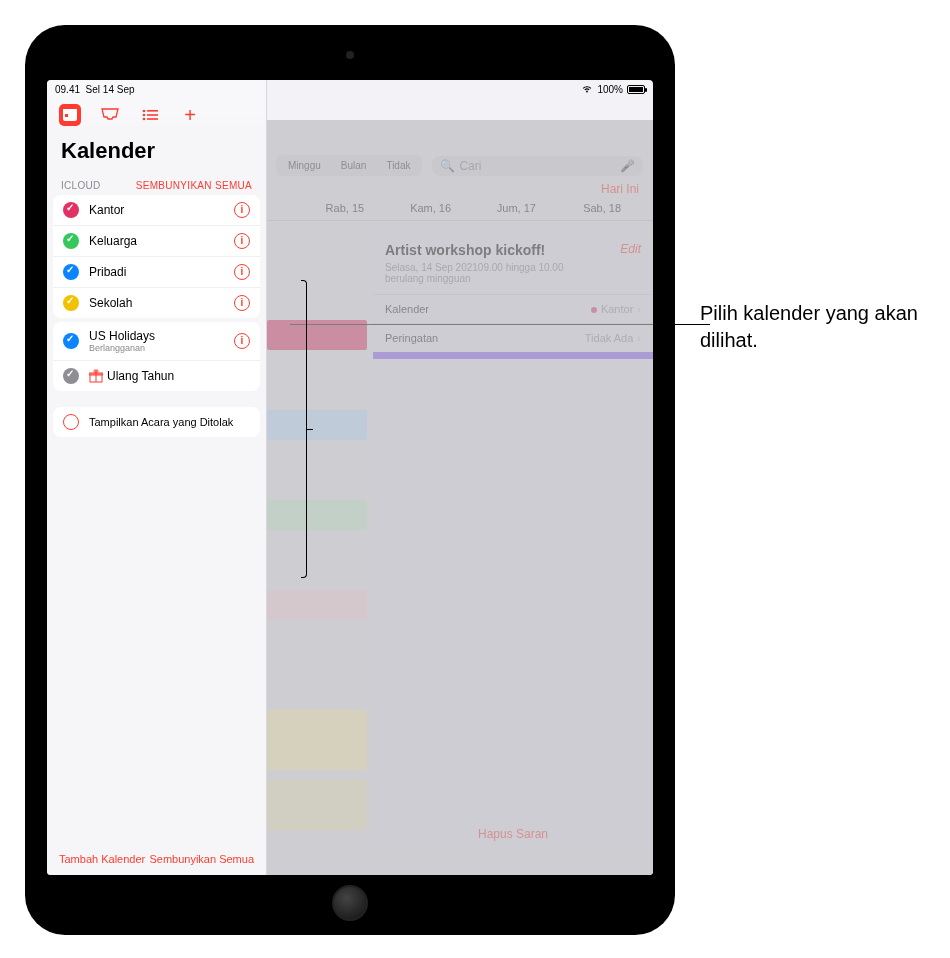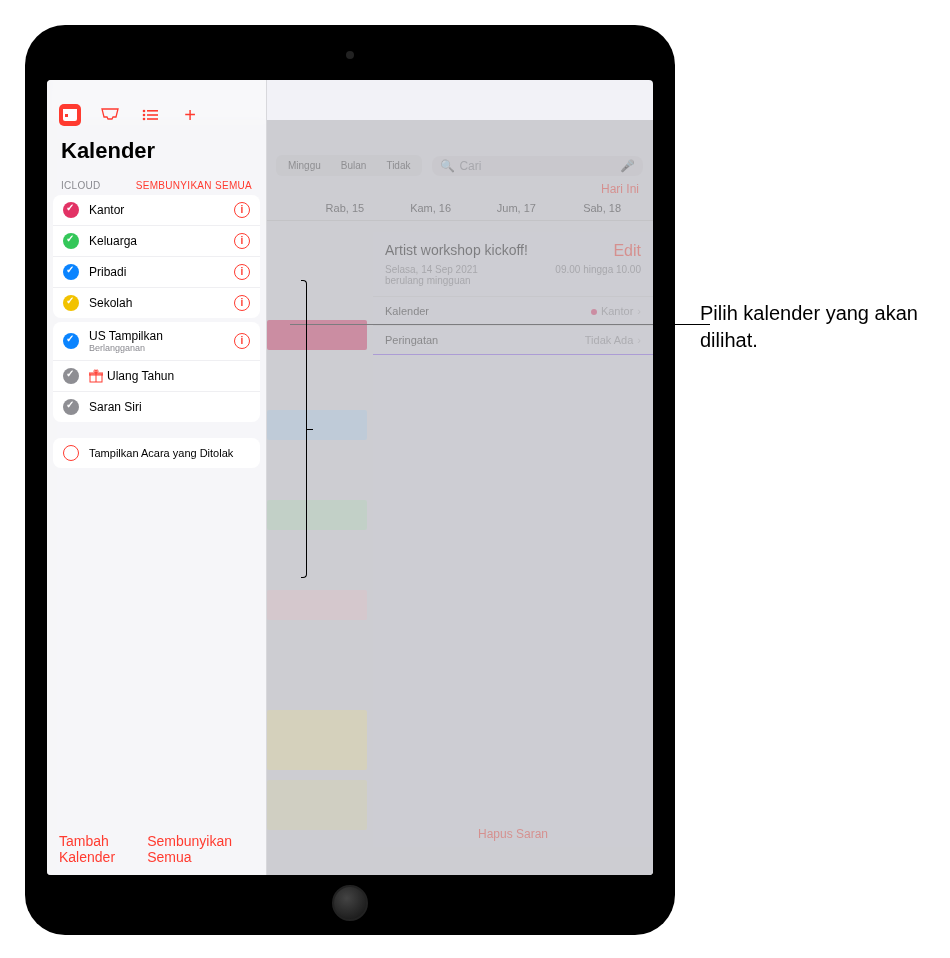--- a/index.html
+++ b/index.html
@@ -34,23 +34,23 @@
   .dots span { width:3px; height:3px; background:#7a7a82; border-radius:50%;}
   .segmented { display:flex; background:#dcdce0; border-radius:6px; padding:2px; font-size:10px; margin-left:4px;}
   .segmented div { padding:3px 10px; color:#333; border-radius:4px;}
   .search { flex:1; display:flex; align-items:center; background:#dcdbe0; border-radius:8px; padding:3px 8px; margin-left:10px; color:#7c7c82;}
   .search .mag { margin-right:4px;}
   .hari-ini { color:#ff3b30; font-size:12px; text-align:right; padding:4px 14px 6px 0;}
   .days { display:flex; padding:0 8px 6px 255px; gap:0; font-size:11px; color:#222; border-bottom:1px solid #ccc;}
   .days div { flex:1; text-align:center;}
   .event-panel { position:absolute; top:112px; right:0; width:280px; bottom:28px; background:#e9e9ef;}
   .event-head { display:flex; justify-content:space-between; padding:10px 12px 2px 12px;}
-  .event-head .title { font-weight:400; font-size:14px;}
-  .event-head .edit { color:#ff3b30; font-size:16px;}
-  .event-sub { display:flex; justify-content:space-between; padding:2px 12px 10px 12px; font-size:10px; color:#7c7c82;}
+  .event-head .title { font-weight:700; font-size:14px;}
+  .event-head .edit { color:#ff3b30; font-size:12px;font-style:italic;}
+  .event-sub { display:flex; justify-content:flex-start; padding:2px 12px 10px 12px; font-size:10px; color:#7c7c82;}
   .event-row { display:flex; justify-content:space-between; padding:8px 12px; font-size:11px; border-top:1px solid #d6d6db; color:#222;}
   .event-row .val { color:#8a8a90;}
   .event-row .dot { width:6px; height:6px; background:#e23265; border-radius:50%; display:inline-block; margin-right:4px; vertical-align:middle;}
   .event-row .chev { color:#b5b5bc; margin-left:4px;}
   .delete { position:absolute; bottom:6px; left:0; right:0; text-align:center; color:#ff3b30; font-size:12px;}
   
   .blk { position:absolute; left:220px; height:30px; border-radius:2px;}
   
   .sidebar {
     position:absolute; top:0; left:0; bottom:0; width:220px;
@@ -69,38 +69,53 @@
   .list { background:#fff; margin:2px 6px; border-radius:8px; overflow:hidden;}
   .row { display:flex; align-items:center; padding:7px 10px; border-bottom:1px solid #efeff2; font-size:12px;}
   .row:last-child { border-bottom:none;}
   .chk { width:16px; height:16px; border-radius:50%; margin-right:10px; position:relative; flex-shrink:0;}
   .chk.checked::after { content:"✓"; color:#fff; font-size:10px; font-weight:700; position:absolute; left:3px; top:0px;}
   .chk.empty { border:1.5px solid #ff3b30; background:transparent;}
   .row .txt { flex:1;}
   .row .sub { font-size:9px; color:#8a8a90;}
   .info { width:16px; height:16px; border:1.3px solid #ff3b30; color:#ff3b30; border-radius:50%; font-size:10px; font-weight:600; text-align:center; line-height:14px;}
   .gift { width:14px; height:14px; color:#ff3b30; margin-right:4px; flex-shrink:0;}
-  .sb-bottom { margin-top:auto; display:flex; justify-content:space-between; padding:10px 12px; font-size:14px; color:#ff3b30;align-items:center;}
+  .sb-bottom { margin-top:auto; display:flex; justify-content:space-between; padding:10px 12px; font-size:11px; color:#ff3b30;align-items:center;}
   
   .callout { position:absolute; right:20px; top:300px; width:230px; font-size:20px; line-height:1.35; color:#000;}
   .callout-line { position:absolute; top:324px; left:290px; width:420px; height:1px; background:#000;}
   
   .bracket { position:absolute; left:246px; top:200px; width:14px; height:298px; z-index:25;}
   .bracket div.vert { position:absolute; right:0; top:6px; bottom:6px; width:1px; background:#000;}
   .bracket div.top { position:absolute; right:0; top:0; width:6px; height:6px; border-top:1px solid #000; border-right:1px solid #000; border-top-right-radius:4px;}
   .bracket div.bot { position:absolute; right:0; bottom:0; width:6px; height:6px; border-bottom:1px solid #000; border-right:1px solid #000; border-bottom-right-radius:4px;}
   .bracket div.tick { position:absolute; right:-6px; top:50%; width:6px; height:1px; background:#000;}
 </style>
 </head>
 <body>
 
 <div class="ipad">
   <div class="camera"></div>
   <div class="screen">
 
+    <div class="statusbar">
+      <div>
+        <span>09.41</span>&nbsp;
+        <span>Sel 14 Sep</span>
+      </div>
+      <div class="right">
+        <svg class="wifi-icon-svg" viewBox="0 0 16 12">
+            <path d="M8 10.5a1.2 1.2 0 100-2.4 1.2 1.2 0 000 2.4zM4.5 6.8a5 5 0 017 0l-1 1a3.6 3.6 0 00-5 0zM2.3 4.6a8.1 8.1 0 0111.4 0l-1 1a6.7 6.7 0 00-9.4 0z" fill="#000"></path>
+          </svg>
+        <span>100%</span>
+        <div class="battery-icon">
+            <div class="fill"></div>
+          </div>
+      </div>
+    </div>
 
     <div class="main">
       <div class="main-content">
         <div class="topbar">
           <div class="dots">
               <span></span>
               <span></span>
               <span></span>
             </div>
           <div style="flex:1"></div>
@@ -141,21 +156,21 @@
             <div>
               <div>Selasa, 14 Sep 2021</div>
               <div>berulang mingguan</div>
             </div>
             <div>09.00 hingga 10.00</div>
           </div>
           <div class="event-row">
             <span>Kalender</span>
             <span class="val"><span class="dot"></span><span>Kantor</span><span class="chev">›</span></span>
           </div>
-          <div class="event-row" style="border-bottom:1px solid #8b5cf6;">
+          <div class="event-row" style="border-bottom:7px solid #8b5cf6;">
             <span>Peringatan</span>
             <span class="val"><span>Tidak Ada</span><span class="chev">›</span></span>
           </div>
           <div class="delete">Hapus Saran</div>
         </div>
       </div>
       <div class="main-overlay"></div>
     </div>
 
     <div class="sidebar">
@@ -210,39 +225,35 @@
           <div class="chk checked" style="background:#f2c200"></div>
           <div class="txt">Sekolah</div>
           <div class="info">i</div>
         </div>
       </div>
 
       <div class="list">
         <div class="row">
           <div class="chk checked" style="background:#0a84ff"></div>
           <div class="txt">
-            <div>US Tampilkan</div>
+            <div>US Holidays</div>
             <div class="sub">Berlangganan</div>
           </div>
           <div class="info">i</div>
         </div>
         <div class="row">
           <div class="chk checked" style="background:#8e8e93"></div>
           <svg class="gift" viewBox="0 0 14 14">
               <rect x="1" y="5" width="12" height="8" fill="none" stroke="#ff3b30"></rect>
               <rect x="0" y="4" width="14" height="2" fill="none" stroke="#ff3b30"></rect>
               <line x1="7" y1="4" x2="7" y2="13" stroke="#ff3b30"></line>
               <path d="M7 4C5 4 4 1 6 1s1 3 1 3zm0 0c2 0 3-3 1-3s-1 3-1 3z" fill="none" stroke="#ff3b30"></path>
             </svg>
           <div class="txt">Ulang Tahun</div>
         </div>
-        <div class="row">
-          <div class="chk checked" style="background:#8e8e93"></div>
-          <div class="txt">Saran Siri</div>
-        </div>
       </div>
 
       <div class="list" style="margin-top:14px">
         <div class="row">
           <div class="chk empty"></div>
           <div class="txt" style="font-size:11px">Tampilkan Acara yang Ditolak</div>
         </div>
       </div>
 
       <div class="sb-bottom">

